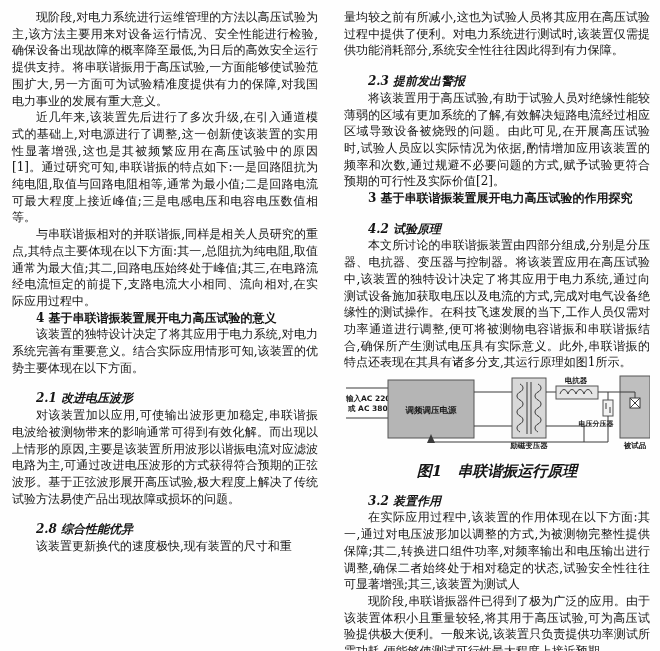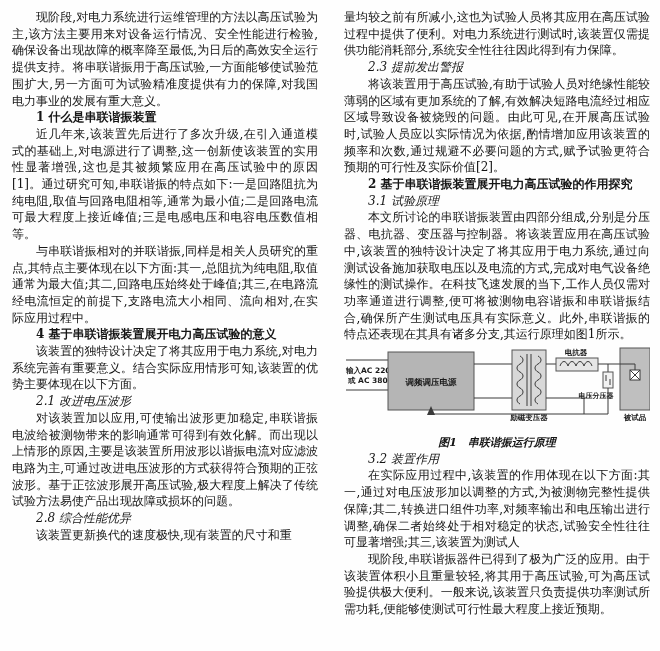--- a/index.html
+++ b/index.html
@@ -6,55 +6,54 @@
   body{
     width:660px;height:651px;overflow:hidden;background:#fefefe;
     font-family:"DejaVu Serif","Liberation Serif",serif;color:#151515;
   }
   .page{display:flex;gap:26px;padding:9px 6px 0 12px;}
   .col{width:306px;font-size:12px;line-height:16.7px;text-align:justify;}
   .blk{margin:0;}
   .p{text-indent:2em;}
   .p-cont{text-indent:0;}
   .h1{font-weight:bold;text-indent:2em;}
-  .h2{font-weight:normal;font-style:italic;text-indent:2em;}
+  .h2{font-weight:bold;font-style:italic;text-indent:2em;margin-top:14px;}
   .figure-wrap{margin:3px 0 0;}
   .caption{
     text-align:center;font-weight:bold;font-style:italic;
-    font-size:11px;line-height:16px;
+    font-size:15px;line-height:16px;
   }
   svg text{
     font-family:"DejaVu Sans","Liberation Sans",sans-serif;
     font-weight:bold;fill:#1a1a1a;
   }
 </style>
 </head>
 <body>
 
 <div class="page">
 
   <div class="col">
     <p class="blk p">现阶段,对电力系统进行运维管理的方法以高压试验为主,该方法主要用来对设备运行情况、安全性能进行检验,确保设备出现故障的概率降至最低,为日后的高效安全运行提供支持。将串联谐振用于高压试验,一方面能够使试验范围扩大,另一方面可为试验精准度提供有力的保障,对我国电力事业的发展有重大意义。</p>
-    <p class="blk h1">1 什么是串联谐振装置</p>
     <p class="blk p">近几年来,该装置先后进行了多次升级,在引入通道模式的基础上,对电源进行了调整,这一创新使该装置的实用性显著增强,这也是其被频繁应用在高压试验中的原因[1]。通过研究可知,串联谐振的特点如下:一是回路阻抗为纯电阻,取值与回路电阻相等,通常为最小值;二是回路电流可最大程度上接近峰值;三是电感电压和电容电压数值相等。</p>
     <p class="blk p">与串联谐振相对的并联谐振,同样是相关人员研究的重点,其特点主要体现在以下方面:其一,总阻抗为纯电阻,取值通常为最大值;其二,回路电压始终处于峰值;其三,在电路流经电流恒定的前提下,支路电流大小相同、流向相对,在实际应用过程中。</p>
     <p class="blk h1">4 基于串联谐振装置展开电力高压试验的意义</p>
     <p class="blk p">该装置的独特设计决定了将其应用于电力系统,对电力系统完善有重要意义。结合实际应用情形可知,该装置的优势主要体现在以下方面。</p>
     <p class="blk h2">2.1 改进电压波形</p>
     <p class="blk p">对该装置加以应用,可使输出波形更加稳定,串联谐振电波给被测物带来的影响通常可得到有效化解。而出现以上情形的原因,主要是该装置所用波形以谐振电流对应滤波电路为主,可通过改进电压波形的方式获得符合预期的正弦波形。基于正弦波形展开高压试验,极大程度上解决了传统试验方法易使产品出现故障或损坏的问题。</p>
     <p class="blk h2">2.8 综合性能优异</p>
     <p class="blk p">该装置更新换代的速度极快,现有装置的尺寸和重</p>
   </div>
 
   <div class="col">
     <p class="blk p-cont">量均较之前有所减小,这也为试验人员将其应用在高压试验过程中提供了便利。对电力系统进行测试时,该装置仅需提供功能消耗部分,系统安全性往往因此得到有力保障。</p>
     <p class="blk h2">2.3 提前发出警报</p>
     <p class="blk p">将该装置用于高压试验,有助于试验人员对绝缘性能较薄弱的区域有更加系统的了解,有效解决短路电流经过相应区域导致设备被烧毁的问题。由此可见,在开展高压试验时,试验人员应以实际情况为依据,酌情增加应用该装置的频率和次数,通过规避不必要问题的方式,赋予试验更符合预期的可行性及实际价值[2]。</p>
-    <p class="blk h1">2 基于串联谐振装置展开电力高压试验的作用探究</p>
-    <p class="blk h2">3.1 试验原理</p>
+    <p class="blk h1">3 基于串联谐振装置展开电力高压试验的作用探究</p>
+    <p class="blk h2">4.2 试验原理</p>
     <p class="blk p">本文所讨论的串联谐振装置由四部分组成,分别是分压器、电抗器、变压器与控制器。将该装置应用在高压试验中,该装置的独特设计决定了将其应用于电力系统,通过向测试设备施加获取电压以及电流的方式,完成对电气设备绝缘性的测试操作。在科技飞速发展的当下,工作人员仅需对功率通道进行调整,便可将被测物电容谐振和串联谐振结合,确保所产生测试电压具有实际意义。此外,串联谐振的特点还表现在其具有诸多分支,其运行原理如图1所示。</p>
 
     <div class="figure-wrap">
       <svg width="306" height="84" viewBox="0 0 306 84">
 
         <line x1="2" y1="14" x2="44" y2="14" stroke="#3a3a3a" stroke-width="1"></line>
         <line x1="2" y1="44" x2="44" y2="44" stroke="#3a3a3a" stroke-width="1"></line>
         <text x="2" y="27" font-size="7.5">输入AC 220V</text>
         <text x="4" y="37" font-size="7.5">或 AC 380V</text>
 

